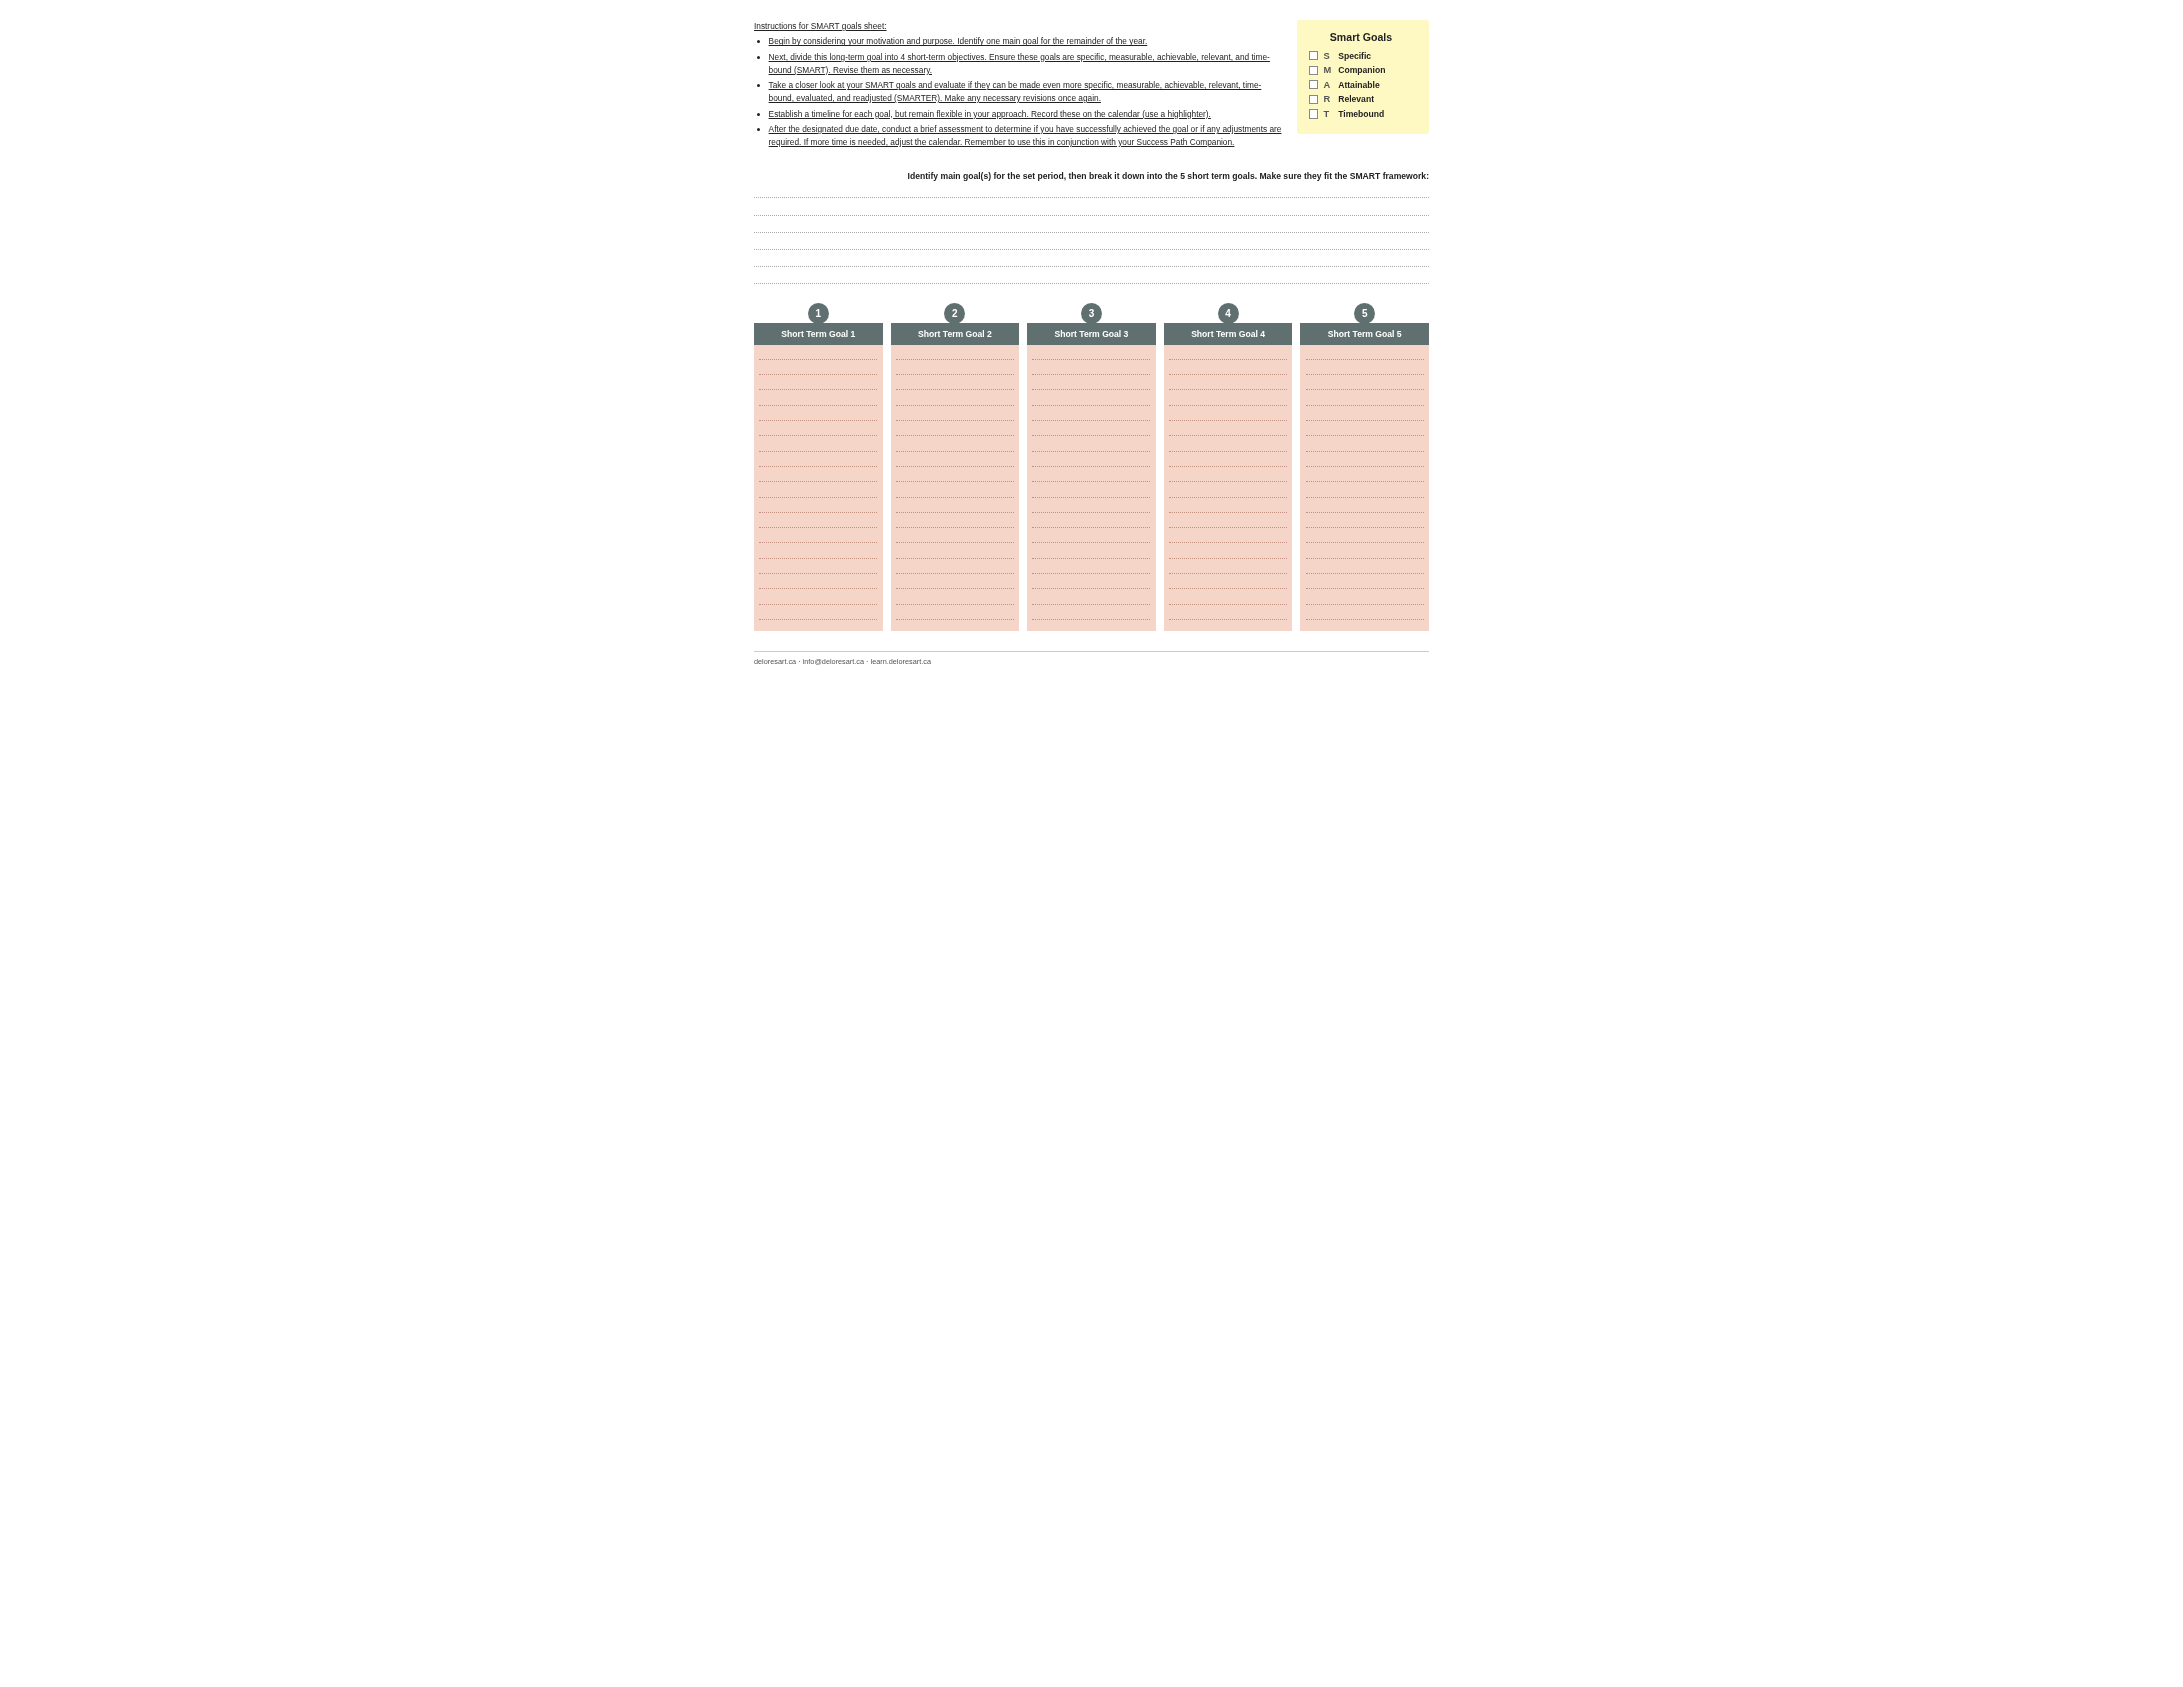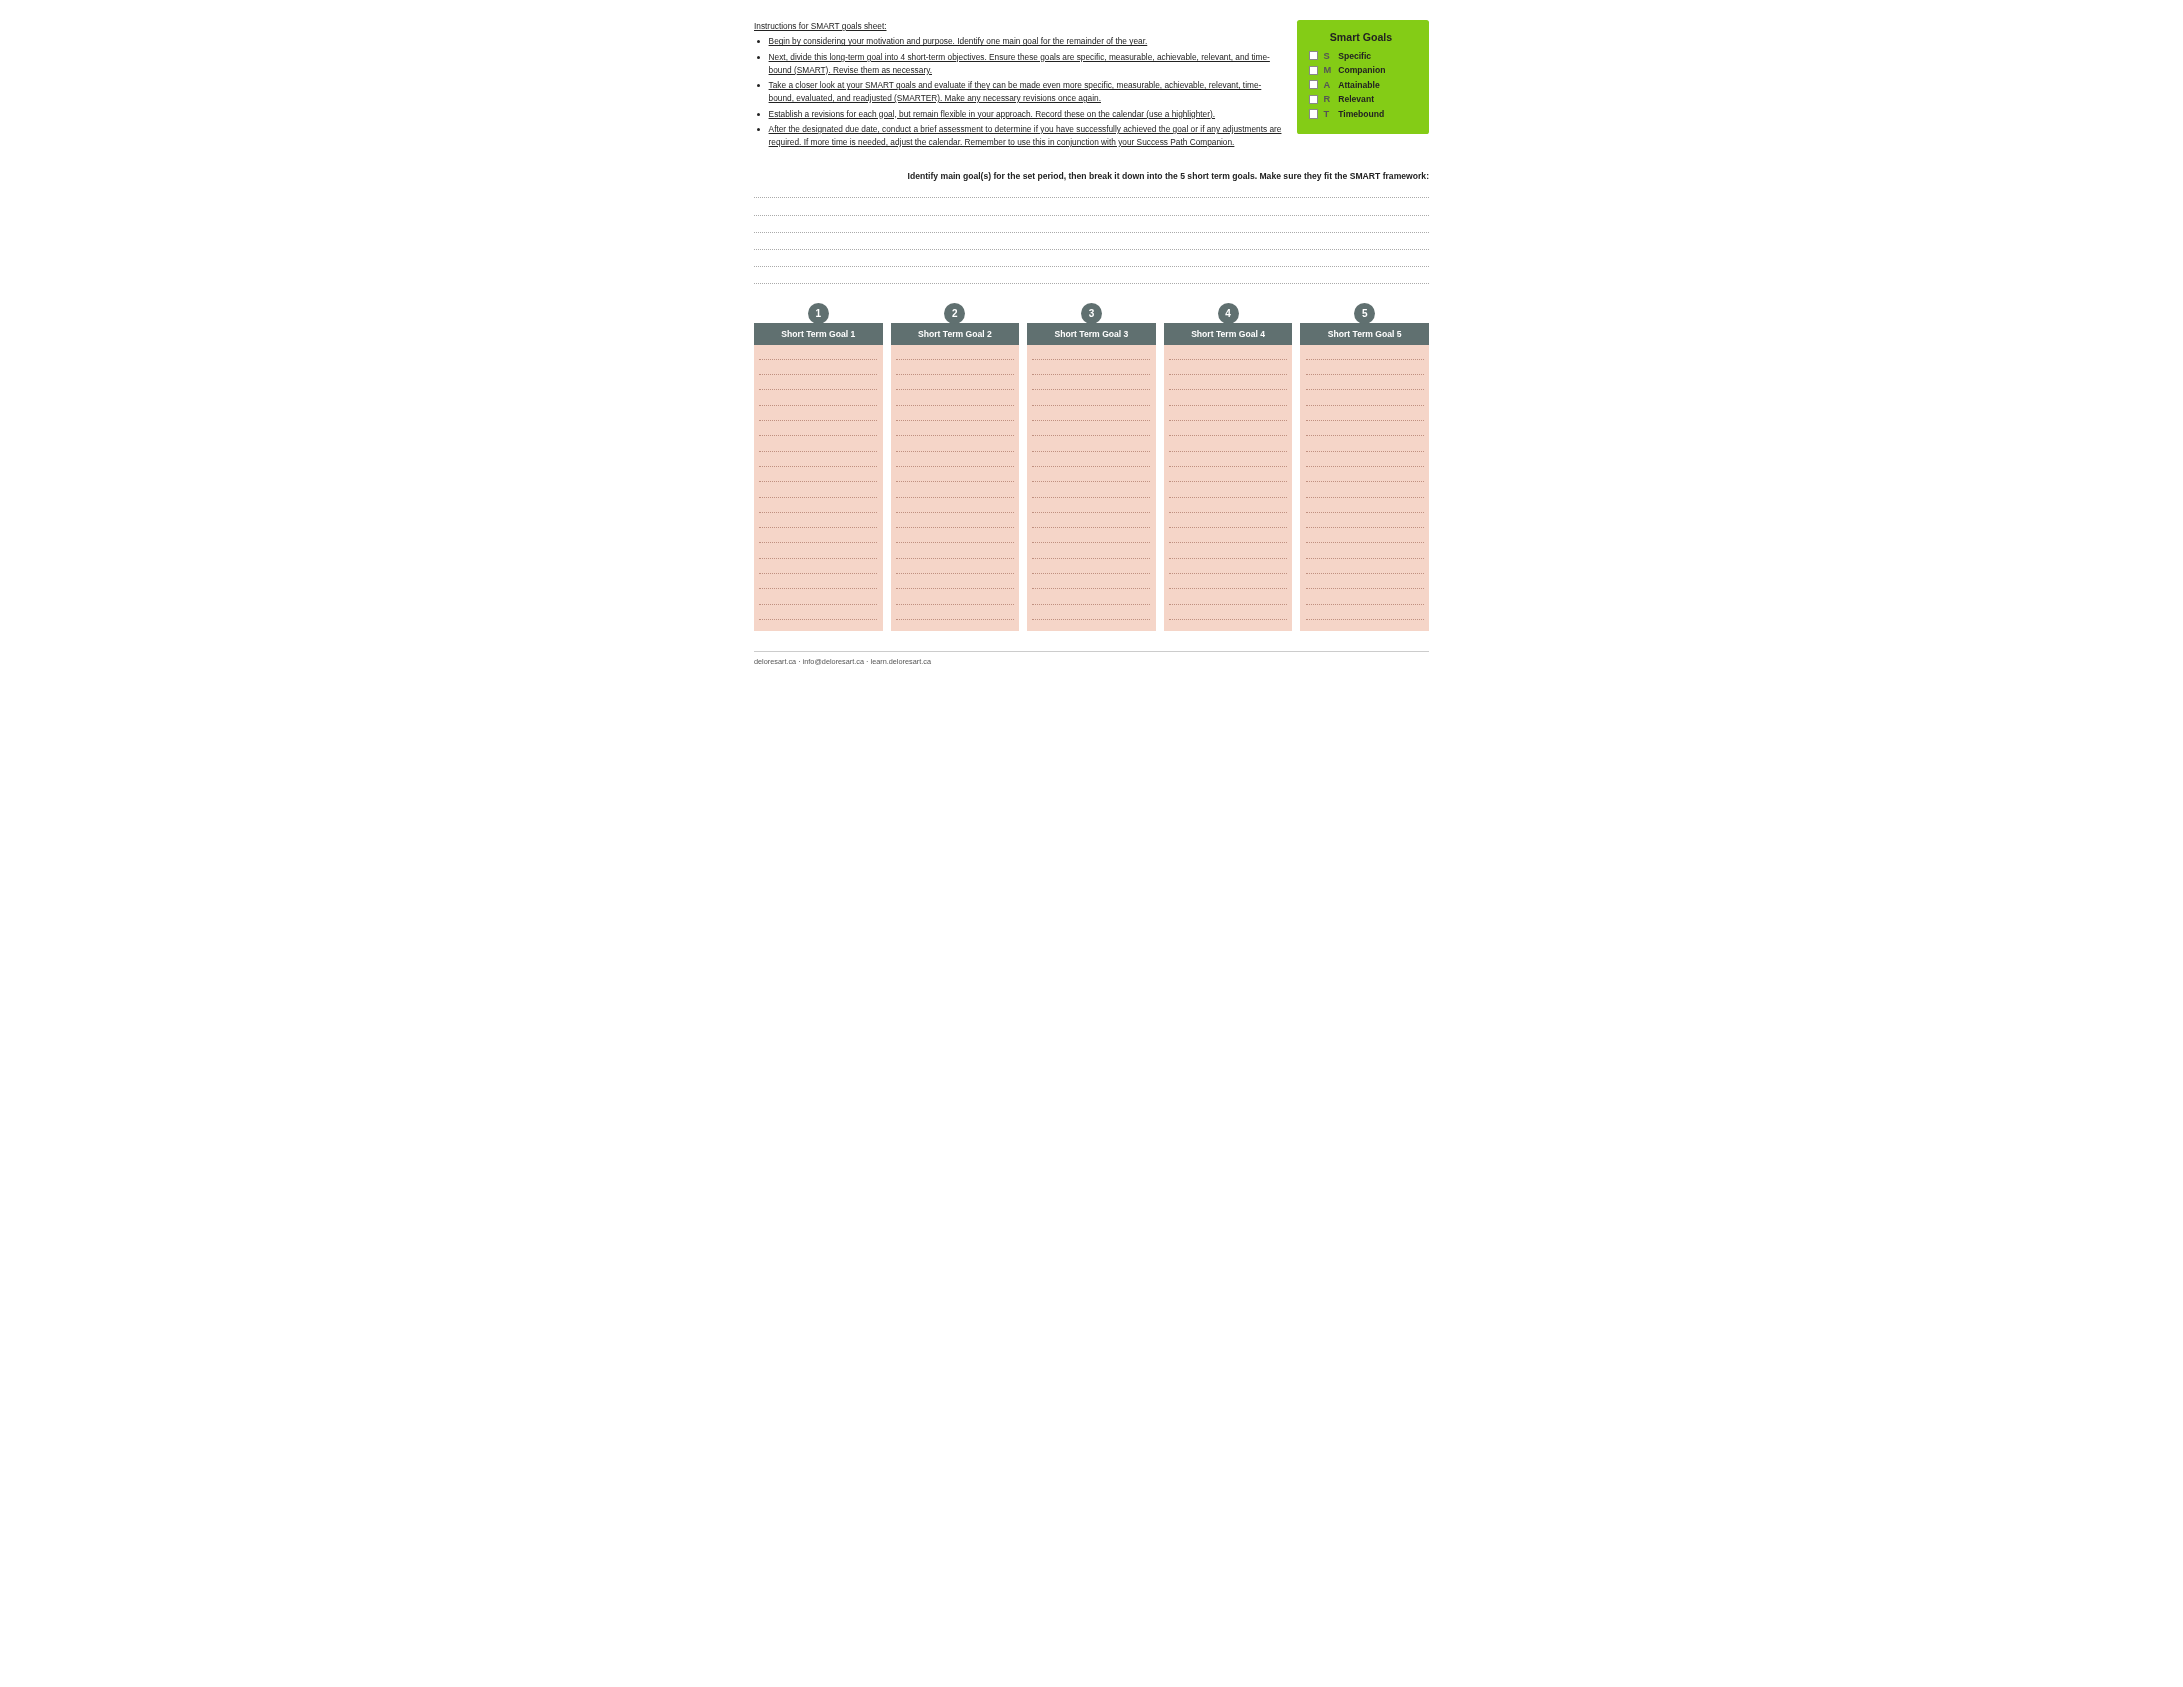--- a/index.html
+++ b/index.html
@@ -42,21 +42,21 @@
       height: 9.3px;
     }
     .field-underline-short {
       display: inline-block;
       border-bottom: 0.7px solid #333;
       width: 33px;
       height: 9.3px;
     }
     
     .smart-box {
-      background: #84cc16;
+      background: #fef9c3;
       border-radius: 2.6px;
       padding: 10.6px 16px 10.6px 12px;
       min-width: 132px;
       max-width: 139px;
       margin-left: 13.2px;
     }
     .smart-box-title {
       font-size: 10.6px;
       font-weight: bold;
       text-align: center;
@@ -203,21 +203,21 @@
 <div class="top-area">
   <div class="left-section">
 
 
     <div class="instructions-section">
       <div class="intro">Instructions for SMART goals sheet:</div>
       <ul>
         <li>Begin by considering your motivation and purpose. Identify one main goal for the remainder of the year.</li>
         <li>Next, divide this long-term goal into 4 short-term objectives. Ensure these goals are specific, measurable, achievable, relevant, and time-bound (SMART). Revise them as necessary.</li>
         <li>Take a closer look at your SMART goals and evaluate if they can be made even more specific, measurable, achievable, relevant, time-bound, evaluated, and readjusted (SMARTER). Make any necessary revisions once again.</li>
-        <li>Establish a revisions for each goal, but remain flexible in your approach. Record these on the calendar (use a highlighter).</li>
+        <li>Establish a timeline for each goal, but remain flexible in your approach. Record these on the calendar (use a highlighter).</li>
         <li>After the designated due date, conduct a brief assessment to determine if you have successfully achieved the goal or if any adjustments are required. If more time is needed, adjust the calendar. Remember to use this in conjunction with your Success Path Companion.</li>
       </ul>
     </div>
   </div>
 
   <div class="smart-box">
     <div class="smart-box-title">Smart Goals</div>
     <div class="smart-item">
       <div class="smart-checkbox"></div>
       <span class="smart-letter">S</span>

